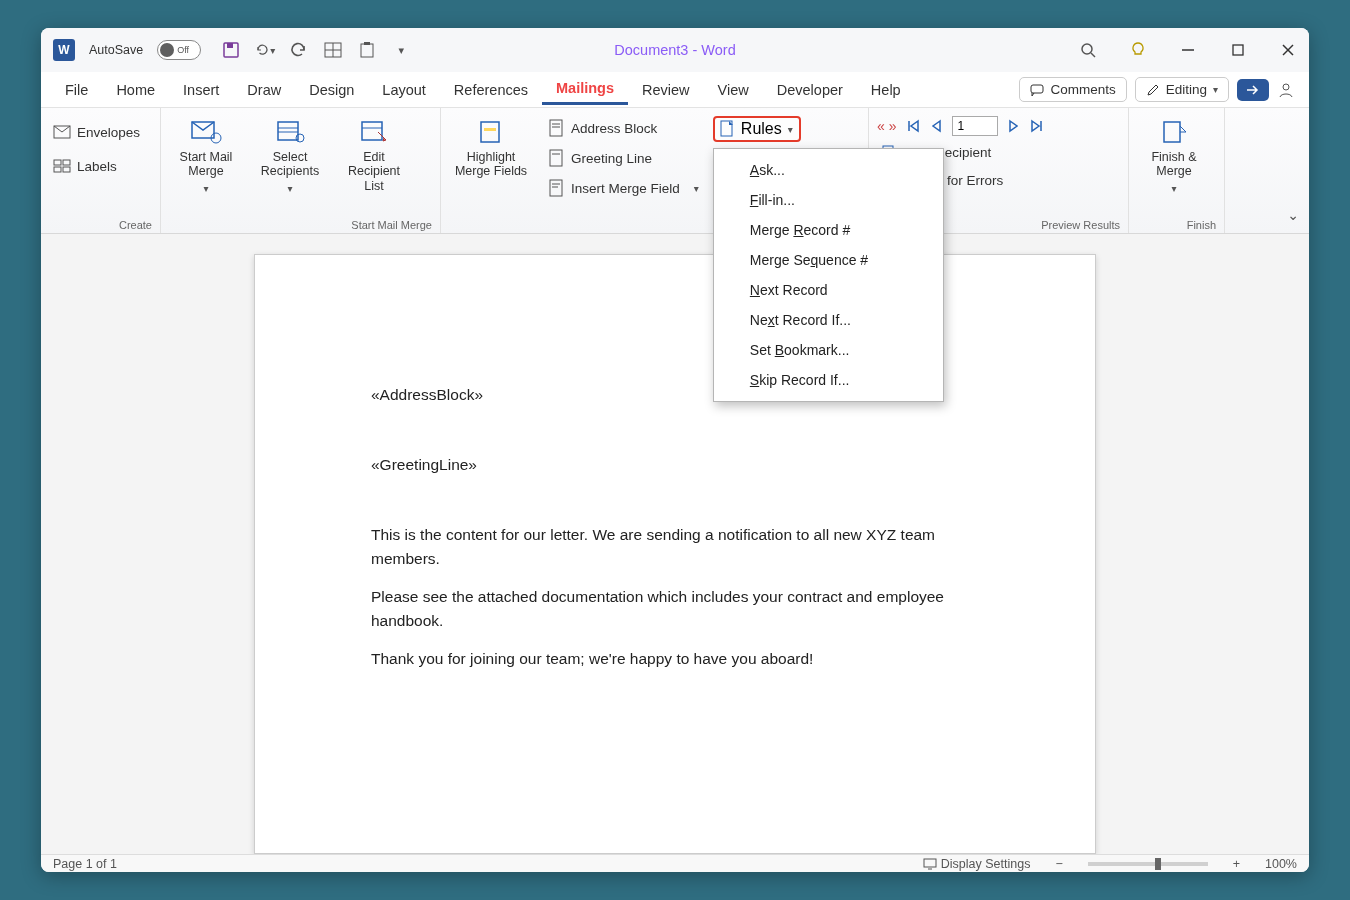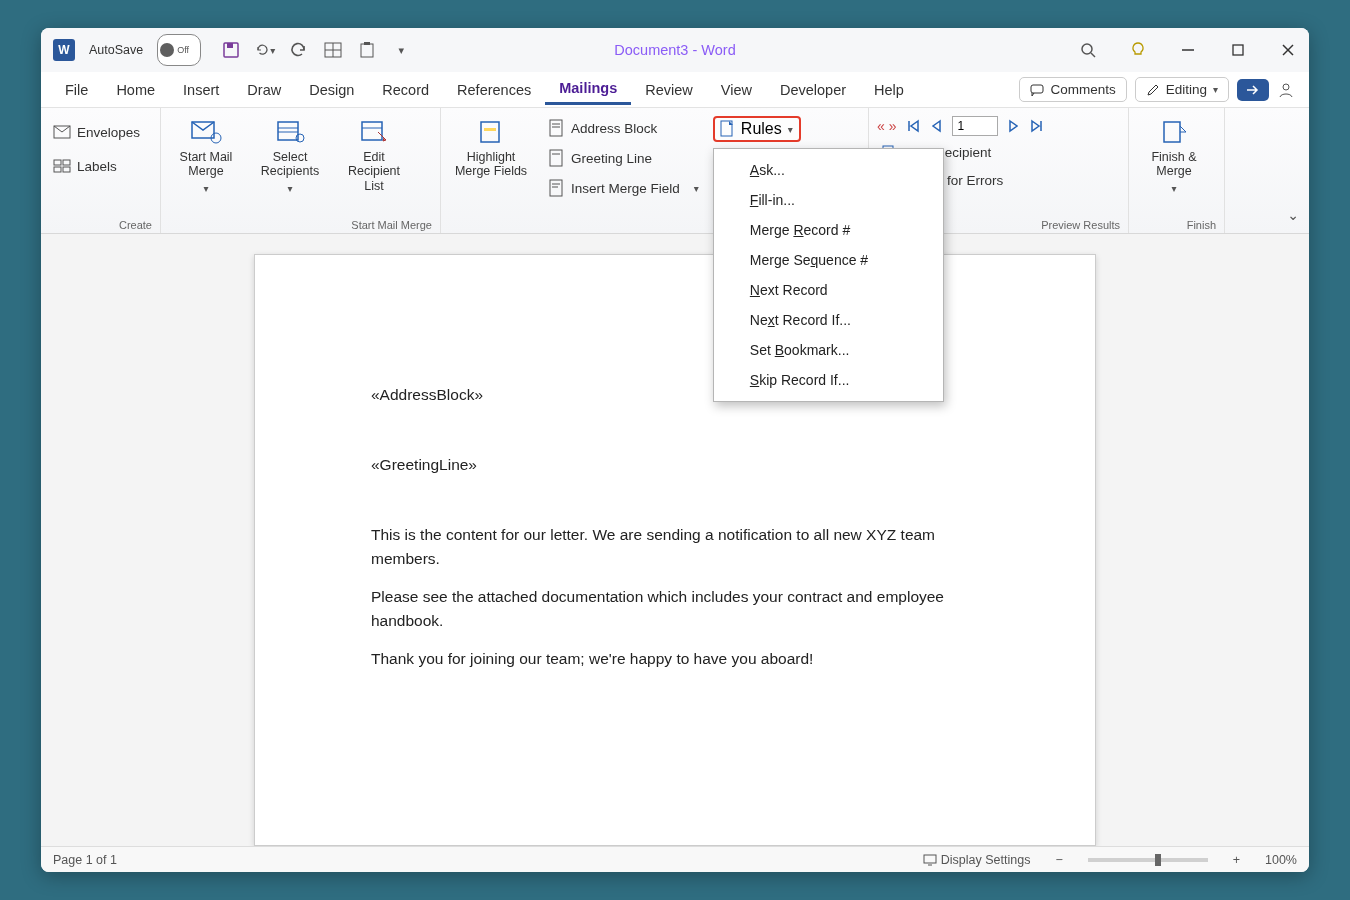--- a/index.html
+++ b/index.html
@@ -3,32 +3,32 @@
 <meta charset="utf-8">
 <style>
 * { margin: 0; padding: 0; box-sizing: border-box; font-family: "Segoe UI", Tahoma, sans-serif; }
 body { background: #2f6d80; width: 1350px; height: 900px; display: flex; align-items: center; justify-content: center; }
 .app { width: 1268px; height: 844px; background: #fff; border-radius: 8px; overflow: hidden; display: flex; flex-direction: column; box-shadow: 0 4px 20px rgba(0,0,0,.3); position: relative; }
 
 
 .titlebar { height: 44px; background: #f6f7f9; display: flex; align-items: center; padding: 0 12px; gap: 14px; position: relative; }
 .word-icon { width: 22px; height: 22px; background:#2b579a; border-radius:3px; display:flex; align-items:center; justify-content:center; color:#fff; font-weight:700; font-size:12px; }
 .autosave-label { font-size: 12.5px; color: #333; }
-.toggle { width: 44px; height: 32px; border: 1px solid #888; border-radius: 10px; background: #fff; display: inline-flex; align-items: center; padding: 0 2px; font-size: 9px; color: #555; position: relative; }
+.toggle { width: 44px; height: 20px; border: 1px solid #888; border-radius: 10px; background: #fff; display: inline-flex; align-items: center; padding: 0 2px; font-size: 9px; color: #555; position: relative; }
 .toggle .knob { width: 14px; height: 14px; border-radius: 50%; background: #5f5f5f; margin-right: 3px; }
 .qat { display: flex; align-items: center; gap: 14px; margin-left: 6px; }
 .qat-icon { width: 20px; height: 20px; display:flex; align-items:center; justify-content:center; color:#555; }
 .title-center { position:absolute; left:50%; transform:translateX(-50%); font-size:14.5px; color:#8b5cf6; }
 .title-right { margin-left:auto; display:flex; align-items:center; gap: 32px; color:#555; }
 .winbtn { width:18px; height:18px; display:flex; align-items:center; justify-content:center; }
 
 
 .tabs { height: 36px; background:#fff; display:flex; align-items:center; padding: 0 10px; gap: 0; border-bottom: 1px solid #e3e3e3; position:relative; }
 .tab { padding: 6px 14px; font-size: 14.5px; color:#333; cursor:pointer; }
-.tab.active { color:#4c1d95; border-bottom: 3px solid #2b579a; font-weight:600; }
+.tab.active { color:#ef4444; border-bottom: 3px solid #2b579a; font-weight:600; }
 .tabs-right { position:absolute; right:10px; display:flex; gap:8px; align-items:center; }
 .pill { border:1px solid #ccc; border-radius:5px; padding: 4px 10px; font-size: 13.5px; display:flex; align-items:center; gap:6px; color:#333; }
 .share-btn { background:#2b579a; color:#fff; border-radius:5px; padding:4px 8px; }
 
 
 .ribbon { height: 126px; background: linear-gradient(#fcfcfd,#f4f5f7); border-bottom:1px solid #d8d8d8; display:flex; position:relative; }
 .group { border-right:1px solid #e1e1e1; padding: 6px 8px 2px 8px; display:flex; flex-direction:column; }
 .group:last-child{border-right:none;}
 .group-body { flex:1; display:flex; align-items:flex-start; gap: 10px; }
 .group-label { font-size: 11px; color:#666; text-align:right; padding-top:4px; }
@@ -46,21 +46,21 @@
 .dropdown-item { padding: 7px 36px; font-size:14px; color:#222; }
 .dropdown-item .u { text-decoration: underline; }
 
 
 .docarea { flex:1; background:#f4f4f4; overflow:hidden; display:flex; justify-content:center; padding-top:20px; }
 .page { width: 842px; background:#fff; border:1px solid #ccc; box-shadow: 0 2px 6px rgba(0,0,0,.15); padding: 128px 116px; font-size: 15.5px; color:#222; line-height:1.55; }
 .page p { margin-bottom: 14px; }
 .field { font-weight:400; }
 
 
-.statusbar { height: 26px; background:#f8f8f8; border-top:1px solid #ddd; display:flex; align-items:center; padding: 0 12px; font-size:12.5px; color:#555; }
+.statusbar { height: 18px; background:#f8f8f8; border-top:1px solid #ddd; display:flex; align-items:center; padding: 0 12px; font-size:12.5px; color:#555; }
 .statusbar .right { margin-left:auto; display:flex; align-items:center; gap: 25px; }
 .zoom-slider { width: 120px; height:4px; background:#d0d0d0; position:relative; }
 .zoom-slider .thumb { position:absolute; left:56%; top:-4px; width:6px; height:12px; background:#666; }
 
 svg { display:block; }
 </style>
 </head>
 <body>
 
 <div class="app">
@@ -140,21 +140,21 @@
         </div>
     </div>
   </div>
 
   <div class="tabs">
     <div class="tab">File</div>
     <div class="tab">Home</div>
     <div class="tab">Insert</div>
     <div class="tab">Draw</div>
     <div class="tab">Design</div>
-    <div class="tab">Record</div>
+    <div class="tab">Layout</div>
     <div class="tab">References</div>
     <div class="tab active">Mailings</div>
     <div class="tab">Review</div>
     <div class="tab">View</div>
     <div class="tab">Developer</div>
     <div class="tab">Help</div>
     <div class="tabs-right">
       <div class="pill">
         <svg width="14" height="14" viewBox="0 0 14 14">
             <rect x="1" y="2" width="12" height="8" rx="2" fill="none" stroke="#333"></rect>

